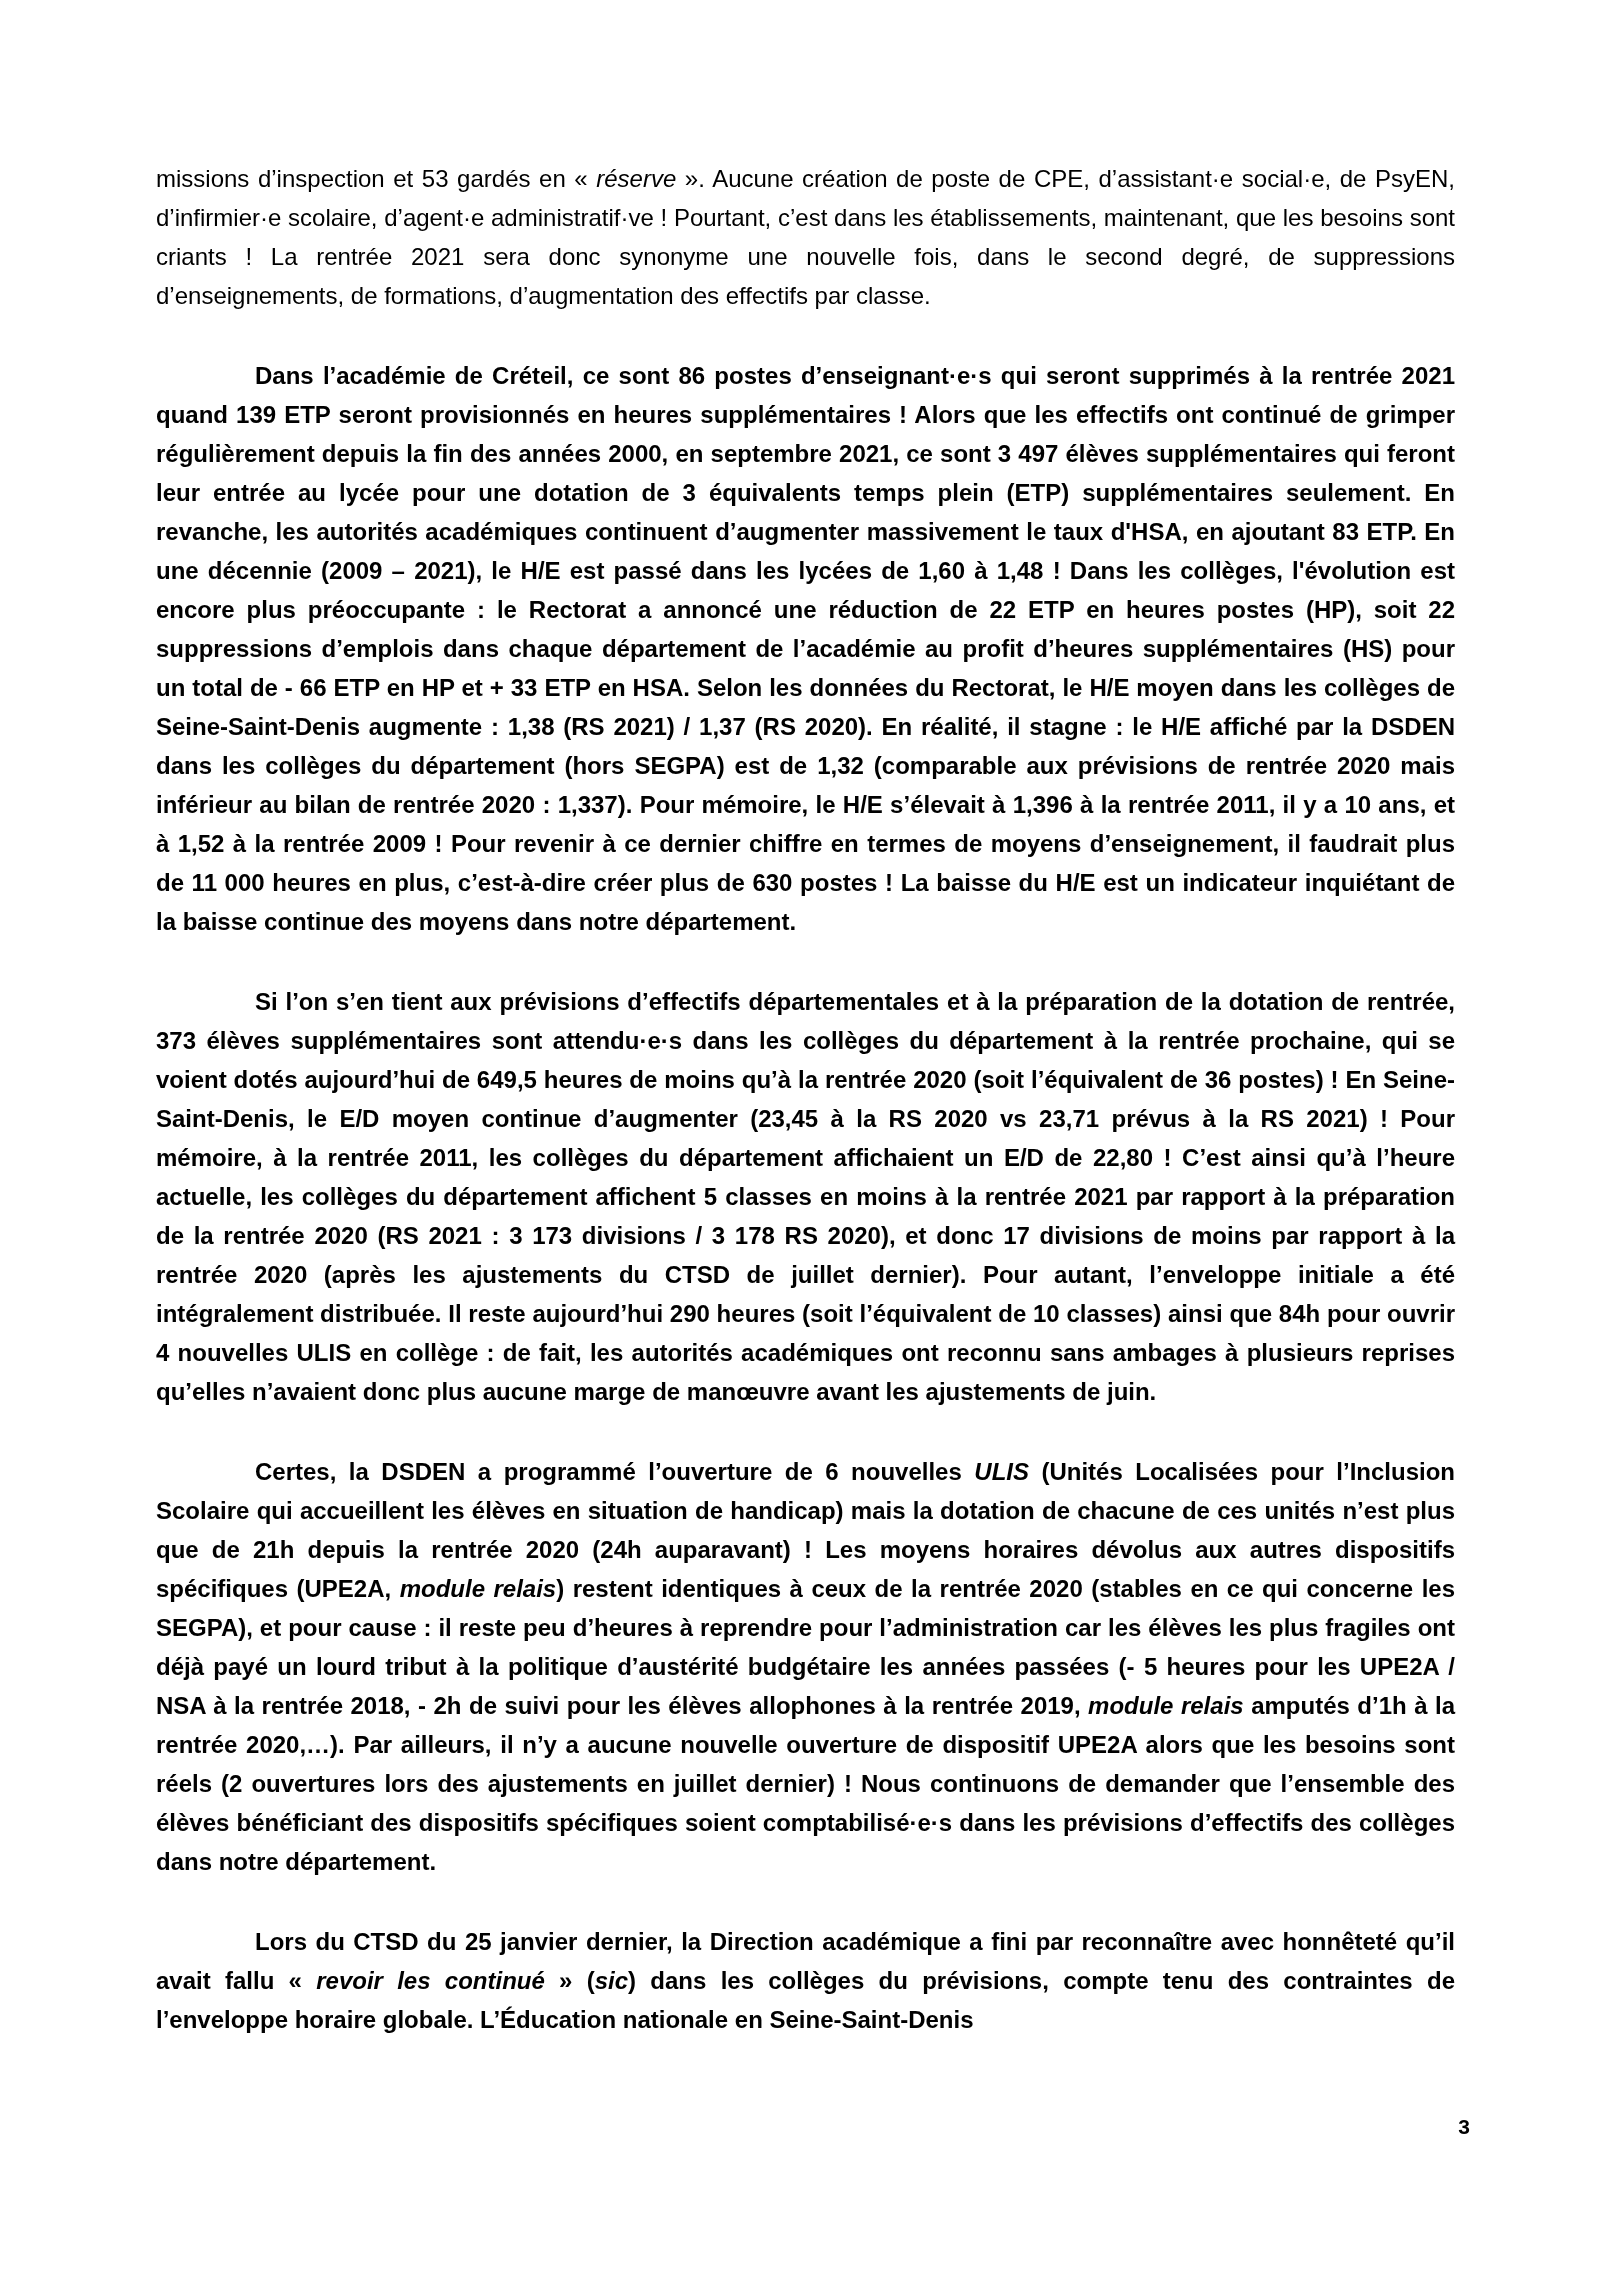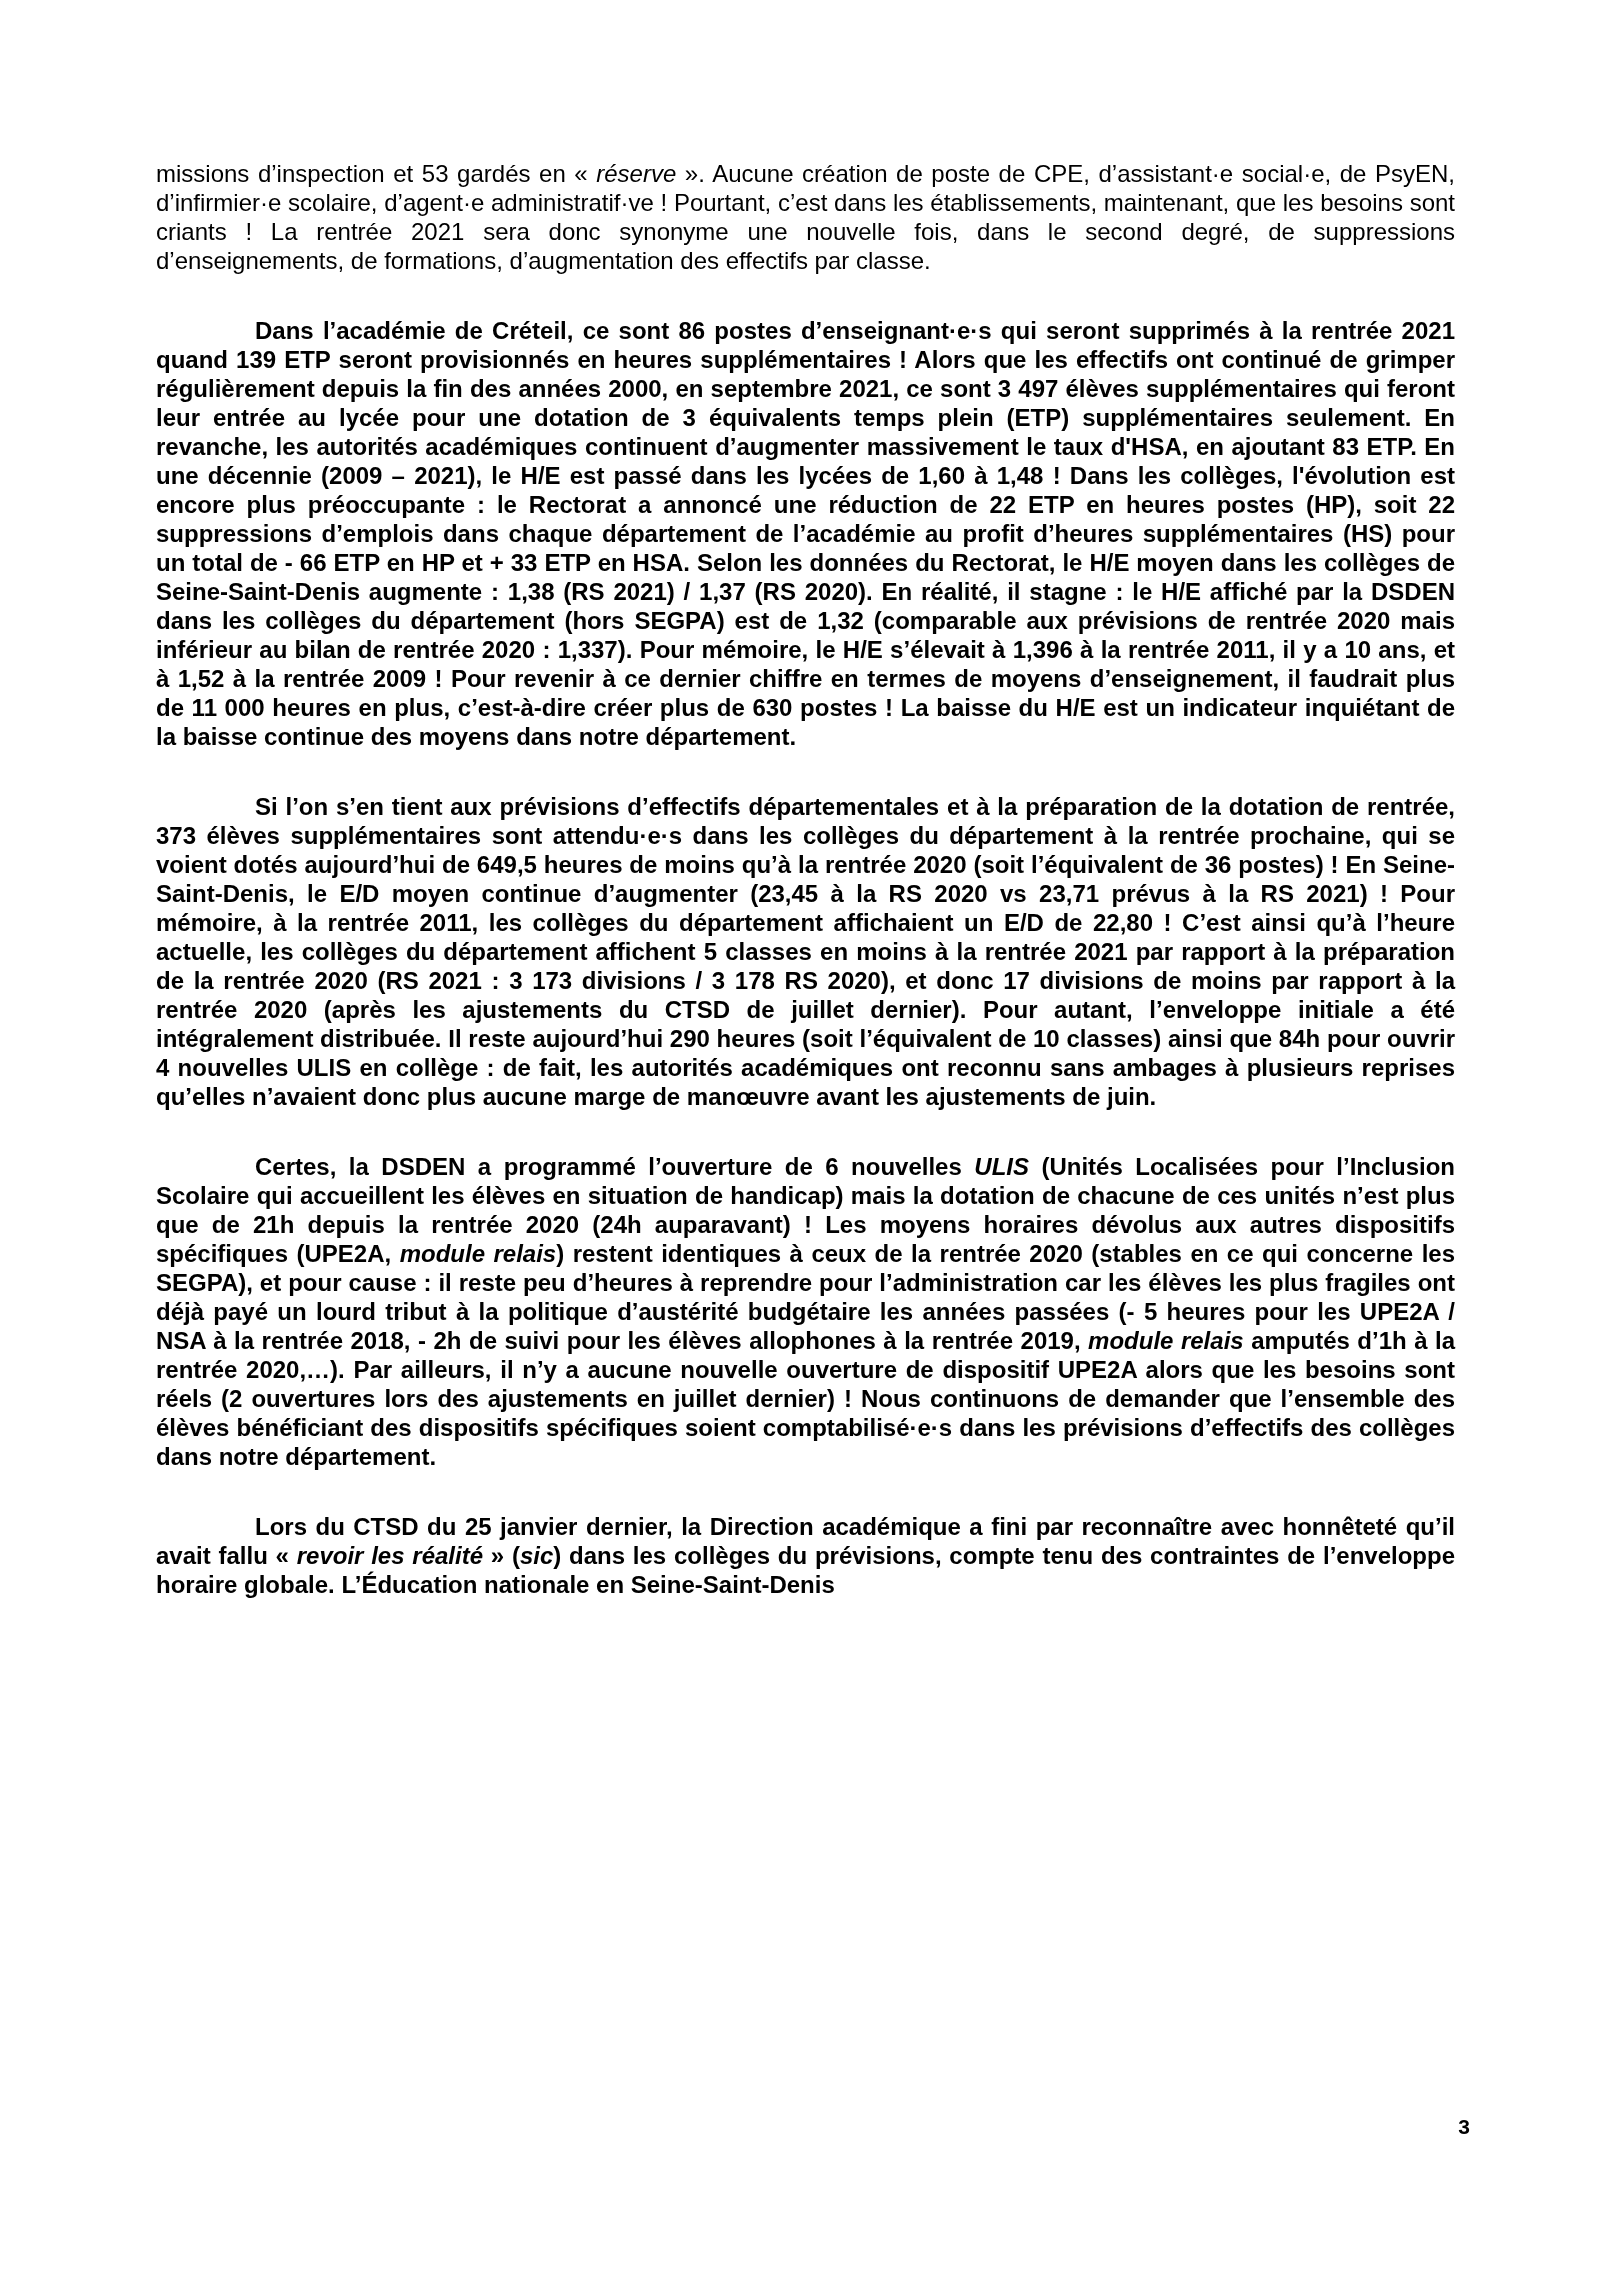--- a/index.html
+++ b/index.html
@@ -25,21 +25,21 @@
     }
     .body-text {
       position: absolute;
       left: 156px;
       top: 159px;
       width: 1311px;
     }
     .para {
       margin: 0 12px 41px 0;
       font-size: 24px;
-      line-height: 29px;
+      line-height: 39px;
       text-align: justify;
       text-align-last: left;
       hyphens: none;
       word-spacing: 0;
     }
     .para.indent {
       text-indent: 99px;
       font-weight: bold;
     }
     .para:last-child {
@@ -67,20 +67,20 @@
   <div class="body-text">
 
     <p class="para"><span>missions d’inspection et 53 gardés en « </span><span class="it">réserve</span><span> ». Aucune création de poste de CPE, d’assistant·e social·e, de PsyEN, d’infirmier·e scolaire, d’agent·e administratif·ve ! Pourtant, c’est dans les établissements, maintenant, que les besoins sont criants ! La rentrée 2021 sera donc synonyme une nouvelle fois, dans le second degré, de suppressions d’enseignements, de formations, d’augmentation des effectifs par classe.</span></p>
 
     <p class="para indent"><span>Dans l’académie de Créteil, ce sont 86 postes d’enseignant·e·s qui seront supprimés à la rentrée 2021 quand 139 ETP seront provisionnés en heures supplémentaires ! Alors que les effectifs ont continué de grimper régulièrement depuis la fin des années 2000, en septembre 2021, ce sont 3 497 élèves supplémentaires qui feront leur entrée au lycée pour une dotation de 3 équivalents temps plein (ETP) supplémentaires seulement. En revanche, les autorités académiques continuent d’augmenter massivement le taux d'HSA, en ajoutant 83 ETP. En une décennie (2009 – 2021), le H/E est passé dans les lycées de 1,60 à 1,48 ! Dans les collèges, l'évolution est encore plus préoccupante : le Rectorat a annoncé une réduction de 22 ETP en heures postes (HP), soit 22 suppressions d’emplois dans chaque département de l’académie au profit d’heures supplémentaires (HS) pour un total de - 66 ETP en HP et + 33 ETP en HSA. Selon les données du Rectorat, le H/E moyen dans les collèges de Seine-Saint-Denis augmente : 1,38 (RS 2021) / 1,37 (RS 2020). En réalité, il stagne : le H/E affiché par la DSDEN dans les collèges du département (hors SEGPA) est de 1,32 (comparable aux prévisions de rentrée 2020 mais inférieur au bilan de rentrée 2020 : 1,337). Pour mémoire, le H/E s’élevait à 1,396 à la rentrée 2011, il y a 10 ans, et à 1,52 à la rentrée 2009 ! Pour revenir à ce dernier chiffre en termes de moyens d’enseignement, il faudrait plus de 11 000 heures en plus, c’est-à-dire créer plus de 630 postes ! La baisse du H/E est un indicateur inquiétant de la baisse continue des moyens dans notre département.</span></p>
 
     <p class="para indent"><span>Si l’on s’en tient aux prévisions d’effectifs départementales et à la préparation de la dotation de rentrée, 373 élèves supplémentaires sont attendu·e·s dans les collèges du département à la rentrée prochaine, qui se voient dotés aujourd’hui de 649,5 heures de moins qu’à la rentrée 2020 (soit l’équivalent de 36 postes) ! En Seine-Saint-Denis, le E/D moyen continue d’augmenter (23,45 à la RS 2020 vs 23,71 prévus à la RS 2021) ! Pour mémoire, à la rentrée 2011, les collèges du département affichaient un E/D de 22,80 ! C’est ainsi qu’à l’heure actuelle, les collèges du département affichent 5 classes en moins à la rentrée 2021 par rapport à la préparation de la rentrée 2020 (RS 2021 : 3 173 divisions / 3 178 RS 2020), et donc 17 divisions de moins par rapport à la rentrée 2020 (après les ajustements du CTSD de juillet dernier). Pour autant, l’enveloppe initiale a été intégralement distribuée. Il reste aujourd’hui 290 heures (soit l’équivalent de 10 classes) ainsi que 84h pour ouvrir 4 nouvelles ULIS en collège : de fait, les autorités académiques ont reconnu sans ambages à plusieurs reprises qu’elles n’avaient donc plus aucune marge de manœuvre avant les ajustements de juin.</span></p>
 
     <p class="para indent"><span>Certes, la DSDEN a programmé l’ouverture de 6 nouvelles </span><span class="it">ULIS</span><span> (Unités Localisées pour l’Inclusion Scolaire qui accueillent les élèves en situation de handicap) mais la dotation de chacune de ces unités n’est plus que de 21h depuis la rentrée 2020 (24h auparavant) ! Les moyens horaires dévolus aux autres dispositifs spécifiques (UPE2A, </span><span class="it">module relais</span><span>) restent identiques à ceux de la rentrée 2020 (stables en ce qui concerne les SEGPA), et pour cause : il reste peu d’heures à reprendre pour l’administration car les élèves les plus fragiles ont déjà payé un lourd tribut à la politique d’austérité budgétaire les années passées (- 5 heures pour les UPE2A / NSA à la rentrée 2018, - 2h de suivi pour les élèves allophones à la rentrée 2019, </span><span class="it">module relais</span><span> amputés d’1h à la rentrée 2020,…). Par ailleurs, il n’y a aucune nouvelle ouverture de dispositif UPE2A alors que les besoins sont réels (2 ouvertures lors des ajustements en juillet dernier) ! Nous continuons de demander que l’ensemble des élèves bénéficiant des dispositifs spécifiques soient comptabilisé·e·s dans les prévisions d’effectifs des collèges dans notre département.</span></p>
 
-    <p class="para indent"><span>Lors du CTSD du 25 janvier dernier, la Direction académique a fini par reconnaître avec honnêteté qu’il avait fallu « </span><span class="it">revoir les réalité</span><span> » (</span><span class="it">sic</span><span>) dans les collèges du prévisions, compte tenu des contraintes de l’enveloppe horaire globale. L’Éducation nationale en Seine-Saint-Denis</span></p>
+    <p class="para indent"><span>Lors du CTSD du 25 janvier dernier, la Direction académique a fini par reconnaître avec honnêteté qu’il avait fallu « </span><span class="it">revoir les continué</span><span> » (</span><span class="it">sic</span><span>) dans les collèges du prévisions, compte tenu des contraintes de l’enveloppe horaire globale. L’Éducation nationale en Seine-Saint-Denis</span></p>
 
   </div>
 
   <div class="page-number">3</div>
 
 </div>
 
 
 </body></html>

